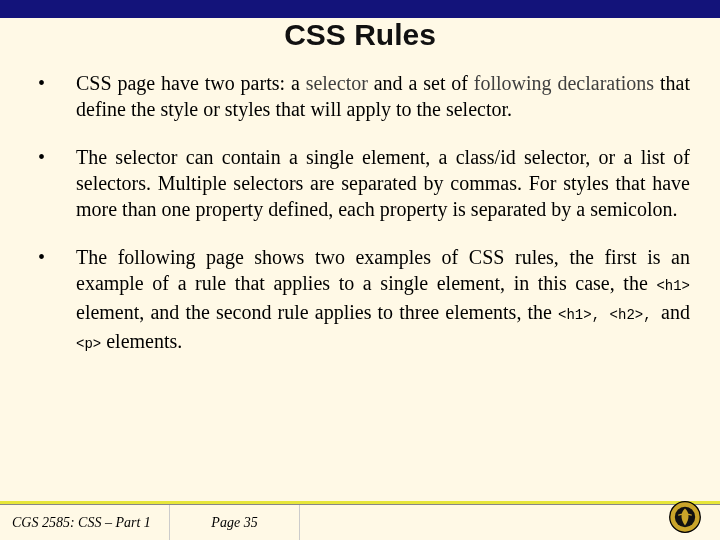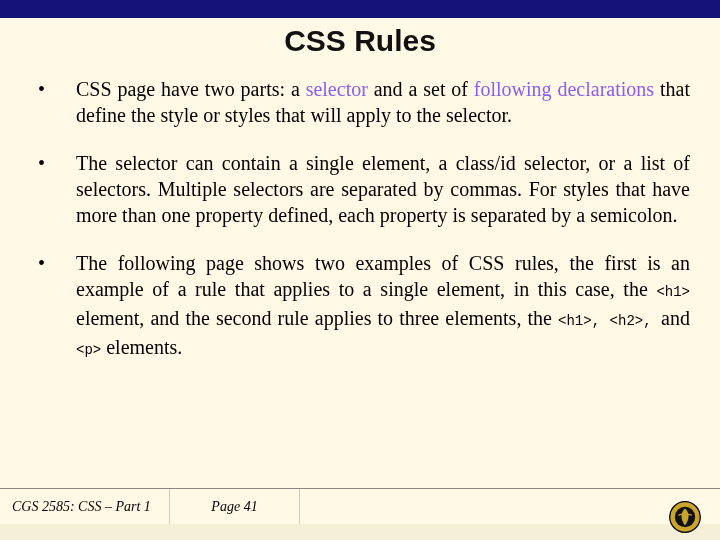--- a/index.html
+++ b/index.html
@@ -22,21 +22,20 @@
     width: 100%;
     height: 18px;
     background: #13137a;
   }
   .title {
     text-align: center;
     font-size: 30px;
     font-weight: bold;
     font-family: Arial, Helvetica, sans-serif;
     color: #111;
-    margin-top: 6px;
   }
   .content {
     padding: 18px 30px 0 38px;
   }
   .bullet-row {
     display: flex;
     align-items: flex-start;
     margin-bottom: 22px;
   }
   .bullet {
@@ -44,26 +43,26 @@
     flex-shrink: 0;
     font-size: 20px;
     line-height: 26px;
   }
   .bullet-text {
     flex: 1;
     font-size: 20px;
     line-height: 26px;
     text-align: justify;
   }
-  .red { color: #8b5cf6; }
+  .red { color: #404040; }
   .code-el { font-family: "Courier New", monospace; font-size: 14px; }
   .footer {
     position: absolute;
     left: 0;
-    bottom: 16px;
+    bottom: 0;
     width: 100%;
     height: 36px;
     border-top: 1px solid #888;
     display: flex;
     align-items: center;
     font-style: italic;
     font-size: 14px;
     background: #fff9e6;
   }
   .footer-highlight {
@@ -126,21 +125,21 @@
       </div>
     </div>
 
   </div>
 
   <div class="footer-highlight"></div>
   <div class="darken-footer-wrap"></div>
 
   <div class="footer">
     <div class="footer-block footer-course">CGS 2585: CSS – Part 1</div>
-    <div class="footer-block footer-page">Page 41</div>
+    <div class="footer-block footer-page">Page 35</div>
   </div>
 
   <div class="logo">
     <svg viewBox="0 0 40 40">
       <circle cx="20" cy="20" r="18" fill="#caa52a" stroke="#000" stroke-width="1.5"></circle>
       <circle cx="20" cy="20" r="12" fill="#111"></circle>
       <path d="M20 10 C15 14 14 22 20 30 C26 22 25 14 20 10 Z" fill="#caa52a"></path>
       <path d="M12 18 C16 16 24 16 28 18" stroke="#caa52a" stroke-width="1.5" fill="none"></path>
     </svg>
   </div>

